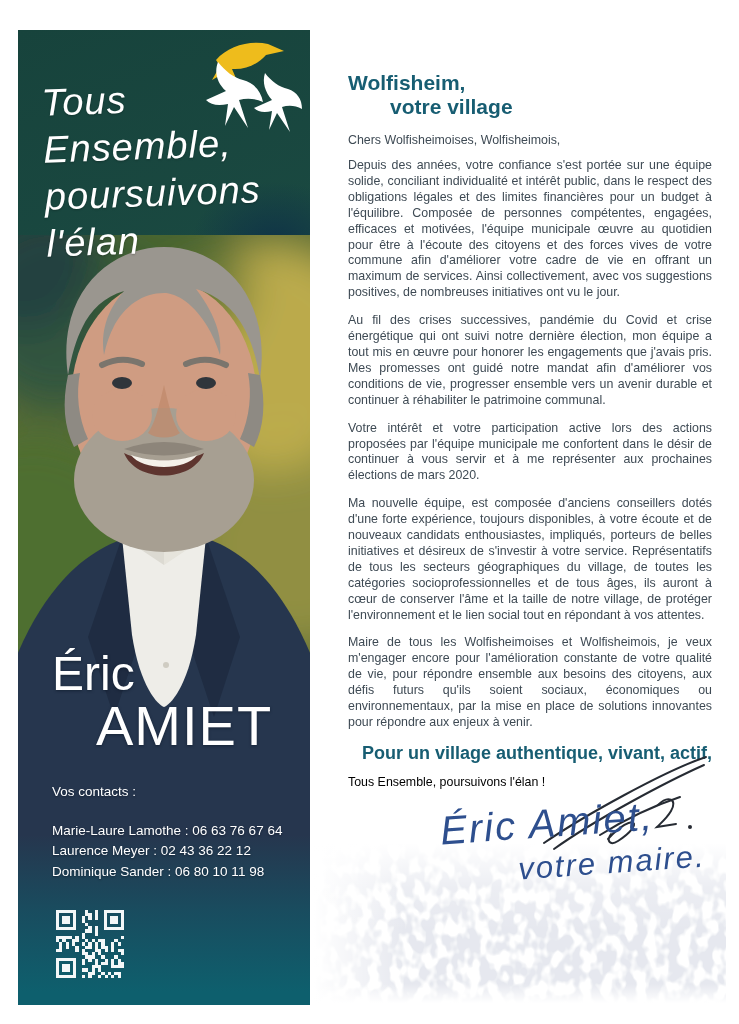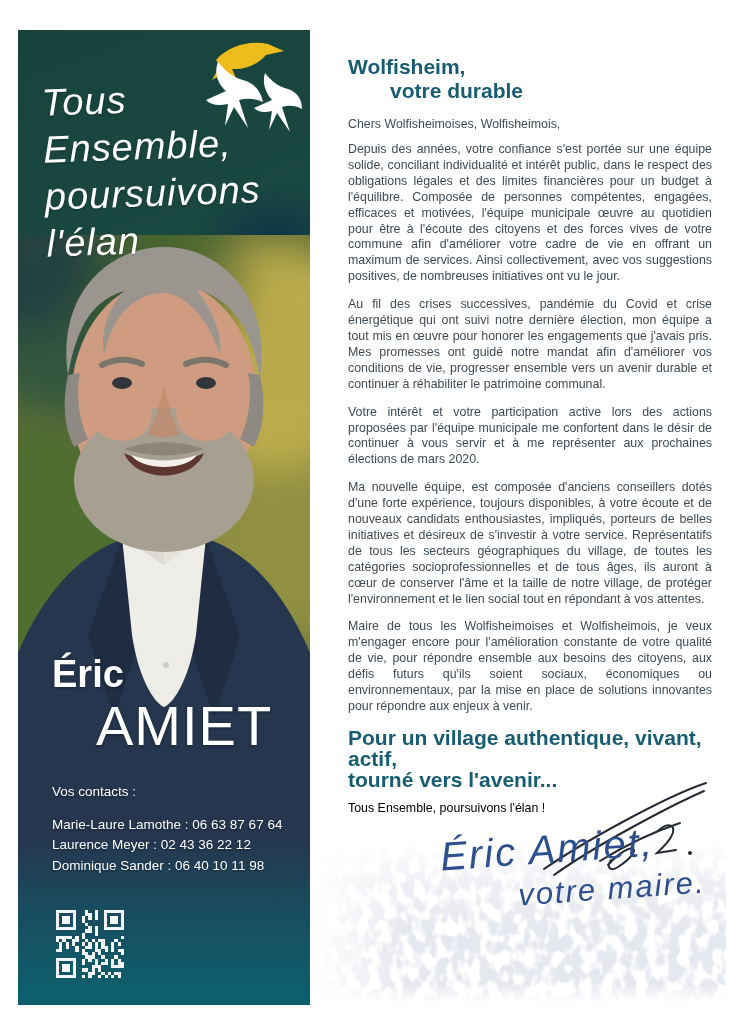--- a/index.html
+++ b/index.html
@@ -19,42 +19,42 @@
     text-shadow:0 1px 2px rgba(0,0,0,.25); z-index:4; }
   .slogan span { display:block; }
   .birds { position:absolute; right:8px; top:8px; z-index:4; }
 
   .portrait { position:absolute; left:0; top:205px; z-index:1; }
   .teal-fade { position:absolute; left:0; right:0; bottom:0; height:170px; z-index:2;
     background:linear-gradient(180deg, rgba(14,95,109,0) 0%, rgba(14,95,109,.55) 45%, #0e5f6d 92%); }
 
   .name-block { position:absolute; left:34px; top:620px; z-index:5; color:#ffffff;
     text-shadow:0 1px 3px rgba(10,20,35,.55); }
-  .name-first { font-size:38px; line-height:48px; font-weight:bold; }
+  .name-first { font-size:48px; line-height:48px; font-weight:normal; }
   .name-last  { font-size:56px; line-height:56px; font-weight:normal; letter-spacing:1px;margin-left:44px; }
 
   .contacts { position:absolute; left:34px; top:752px; z-index:5; color:#ffffff;
     font-size:13.5px; line-height:20.5px; text-shadow:0 1px 2px rgba(10,20,35,.6); }
-  .contacts .contacts-title { margin-bottom:12px; }
+  .contacts .contacts-title { margin-bottom:18px; }
 
   .qr { position:absolute; left:38px; top:880px; width:68px; height:68px; z-index:5; }
   .qr-grid { position:absolute; inset:0; display:grid;
     grid-template-rows:repeat(21,1fr); grid-template-columns:repeat(21,1fr); }
   .qr-grid i { background:#f4f7f8; }
   .qr .finder { position:absolute; width:20px; height:20px; border:3px solid #f4f7f8; }
   .qr .finder::after { content:""; position:absolute; inset:3px; background:#f4f7f8; }
   .qr .f-tl { left:0; top:0; } .qr .f-tr { right:0; top:0; } .qr .f-bl { left:0; bottom:0; }
 
   
-  .content { position:absolute; left:348px; top:55px; width:364px; height:940px; z-index:2; }
+  .content { position:absolute; left:348px; top:71px; width:364px; height:940px; z-index:2; }
   .heading { color:#175d72; font-size:21px; line-height:24px; font-weight:bold; margin-bottom:14px; }
   .heading .h-line2 { display:block; padding-left:42px; }
   .salutation { color:#3e4a54; font-size:12.4px; margin-bottom:11px; }
   p.body { color:#3e4a54; font-size:12.4px; line-height:15.9px; text-align:justify; margin-bottom:12px; }
-  .callout { color:#175d72; font-size:21px; line-height:21px; font-weight:bold; margin:6px 0 11px; }
+  .callout { color:#175d72; font-size:18px; line-height:21px; font-weight:bold; margin:6px 0 11px;text-align:right; }
   .closing { color:#000000; font-size:12.4px; margin-bottom:2px; }
 
   .sig-row { position:relative; height:112px; }
   .sig-name { position:absolute; left:92px; top:10px; color:#2e4f8e; font-style:italic;
     font-size:40px; letter-spacing:2px; transform:rotate(-4deg); white-space:nowrap; }
   .sig-role { position:absolute; left:170px; top:54px; color:#2e4f8e; font-style:italic;
     font-size:31px; letter-spacing:2px; transform:rotate(-4deg); white-space:nowrap; }
   .scribble { position:absolute; right:-6px; top:-44px; }
 
   
@@ -138,23 +138,23 @@
 
     <div class="teal-fade"></div>
 
     <div class="name-block">
       <div class="name-first">Éric</div>
       <div class="name-last">AMIET</div>
     </div>
 
     <div class="contacts">
       <div class="contacts-title">Vos contacts :</div>
-      <div>Marie-Laure Lamothe : 06 63 87 67 64</div>
+      <div>Marie-Laure Lamothe : 06 63 76 67 64</div>
       <div>Laurence Meyer : 02 43 36 22 12</div>
-      <div>Dominique Sander : 06 40 10 11 98</div>
+      <div>Dominique Sander : 06 80 10 11 98</div>
     </div>
 
     <div class="qr">
       <div class="qr-grid">
           <i style="grid-row-start: 1; grid-column-start: 10;"></i>
           <i style="grid-row-start: 1; grid-column-start: 13;"></i>
           <i style="grid-row-start: 2; grid-column-start: 10;"></i>
           <i style="grid-row-start: 2; grid-column-start: 11;"></i>
           <i style="grid-row-start: 2; grid-column-start: 13;"></i>
           <i style="grid-row-start: 3; grid-column-start: 9;"></i>
@@ -274,34 +274,33 @@
         <feColorMatrix type="matrix" values="0 0 0 0 0.79  0 0 0 0 0.81  0 0 0 0 0.86  0 0 0 6 -2.4"></feColorMatrix>
       </filter>
     </defs>
     <rect width="412" height="160" filter="url(#crowdF)"></rect>
   </svg>
   <div class="crowd-fade"></div>
 
   <main class="content">
     <h1 class="heading">
       <span>Wolfisheim,</span>
-      <span class="h-line2">votre durable</span>
+      <span class="h-line2">votre village</span>
     </h1>
 
     <div class="salutation">Chers Wolfisheimoises, Wolfisheimois,</div>
 
     <p class="body">Depuis des années, votre confiance s'est portée sur une équipe solide, conciliant individualité et intérêt public, dans le respect des obligations légales et des limites financières pour un budget à l'équilibre. Composée de personnes compétentes, engagées, efficaces et motivées, l'équipe municipale œuvre au quotidien pour être à l'écoute des citoyens et des forces vives de votre commune afin d'améliorer votre cadre de vie en offrant un maximum de services. Ainsi collectivement, avec vos suggestions positives, de nombreuses initiatives ont vu le jour.</p>
     <p class="body">Au fil des crises successives, pandémie du Covid et crise énergétique qui ont suivi notre dernière élection, mon équipe a tout mis en œuvre pour honorer les engagements que j'avais pris. Mes promesses ont guidé notre mandat afin d'améliorer vos conditions de vie, progresser ensemble vers un avenir durable et continuer à réhabiliter le patrimoine communal.</p>
     <p class="body">Votre intérêt et votre participation active lors des actions proposées par l'équipe municipale me confortent dans le désir de continuer à vous servir et à me représenter aux prochaines élections de mars 2020.</p>
     <p class="body">Ma nouvelle équipe, est composée d'anciens conseillers dotés d'une forte expérience, toujours disponibles, à votre écoute et de nouveaux candidats enthousiastes, impliqués, porteurs de belles initiatives et désireux de s'investir à votre service. Représentatifs de tous les secteurs géographiques du village, de toutes les catégories socioprofessionnelles et de tous âges, ils auront à cœur de conserver l'âme et la taille de notre village, de protéger l'environnement et le lien social tout en répondant à vos attentes.</p>
     <p class="body">Maire de tous les Wolfisheimoises et Wolfisheimois, je veux m'engager encore pour l'amélioration constante de votre qualité de vie, pour répondre ensemble aux besoins des citoyens, aux défis futurs qu'ils soient sociaux, économiques ou environnementaux, par la mise en place de solutions innovantes pour répondre aux enjeux à venir.</p>
 
     <div class="callout">
       <span>Pour un village authentique, vivant, actif,</span><br>
-      <span>tourné vers l'avenir...</span>
     </div>
 
     <div class="closing">Tous Ensemble, poursuivons l'élan !</div>
 
     <div class="sig-row">
       <svg class="scribble" width="180" height="116" viewBox="0 0 180 116">
         <g stroke="#262b33" stroke-width="2" fill="none" stroke-linecap="round">
           <path d="M6,96 C44,70 126,24 168,10"></path>
           <path d="M16,102 C58,72 130,34 166,18"></path>
           <path d="M62,88 C94,68 124,56 142,50"></path>

